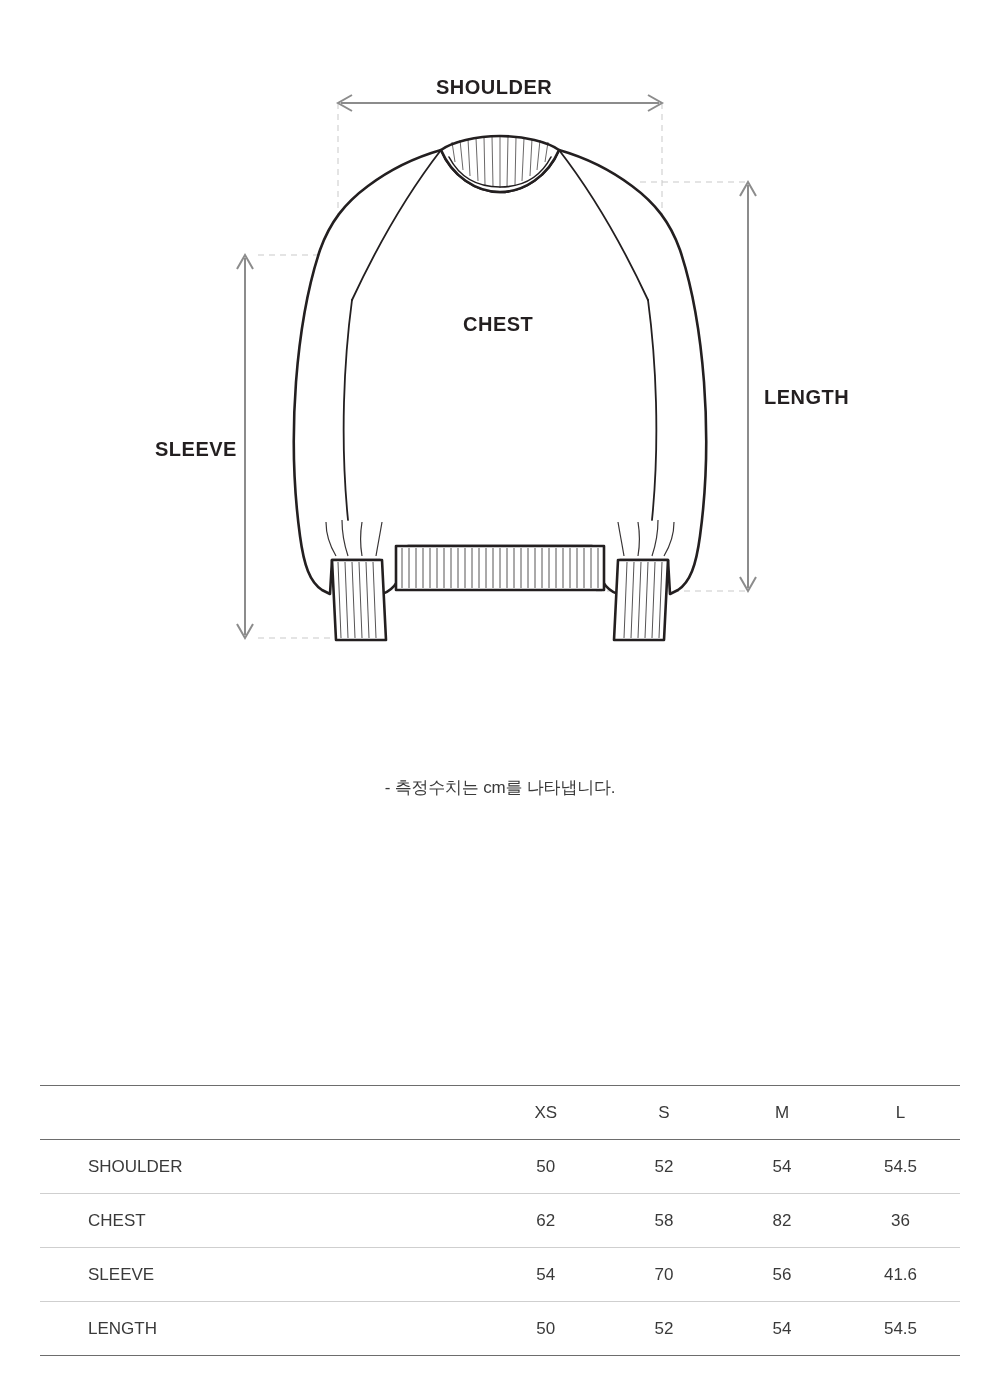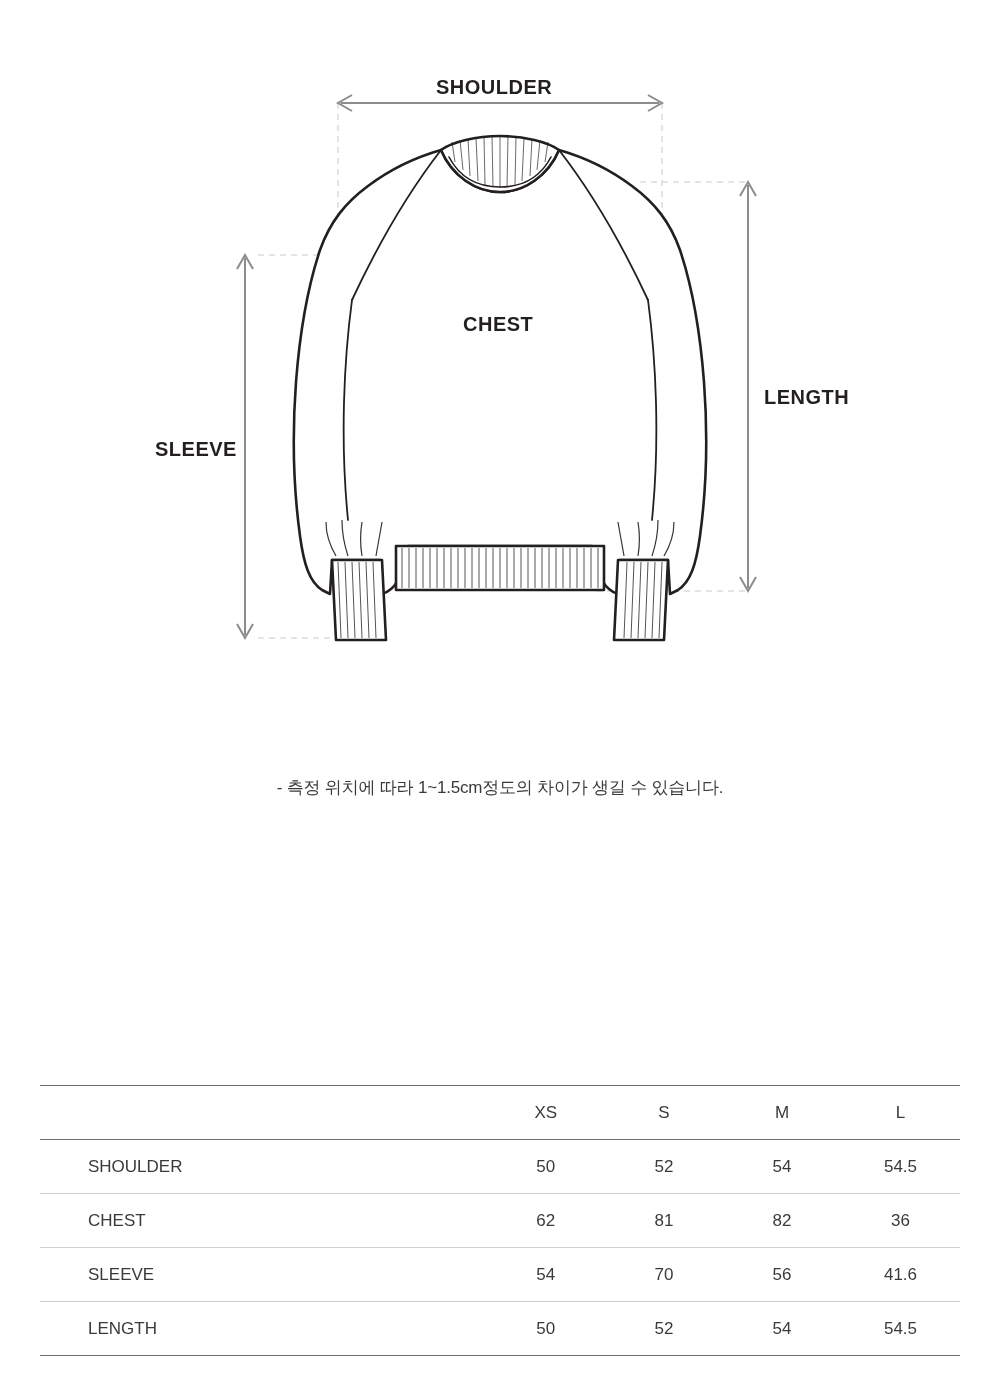--- a/index.html
+++ b/index.html
@@ -264,21 +264,21 @@
     </g>
   </svg>
 
   <div class="dim-label" id="label-shoulder">SHOULDER</div>
   <div class="dim-label" id="label-chest">CHEST</div>
   <div class="dim-label" id="label-length">LENGTH</div>
   <div class="dim-label" id="label-sleeve">SLEEVE</div>
 </div>
 
 <div class="notes">
-  <div class="note-line">- 측정 위치에 따라 1~1.5cm정도의 차이가 생길 수 있습니다.</div>
+  <div class="note-line">- 측정수치는 cm를 나타냅니다.</div>
 </div>
 
 <div class="table-wrap">
   <table class="size-table">
     <thead>
       <tr>
         <th class="rowhead"></th>
         <th class="colhead">XS</th>
         <th class="colhead">S</th>
         <th class="colhead">M</th>
@@ -289,21 +289,21 @@
       <tr>
         <td class="rowhead">SHOULDER</td>
         <td class="cell">50</td>
         <td class="cell">52</td>
         <td class="cell">54</td>
         <td class="cell">54.5</td>
       </tr>
       <tr>
         <td class="rowhead">CHEST</td>
         <td class="cell">62</td>
-        <td class="cell">81</td>
+        <td class="cell">58</td>
         <td class="cell">82</td>
         <td class="cell">36</td>
       </tr>
       <tr>
         <td class="rowhead">SLEEVE</td>
         <td class="cell">54</td>
         <td class="cell">70</td>
         <td class="cell">56</td>
         <td class="cell">41.6</td>
       </tr>

